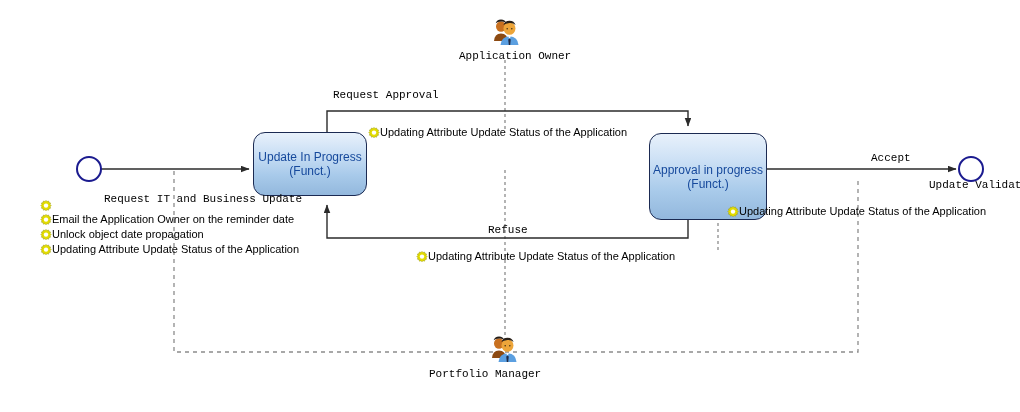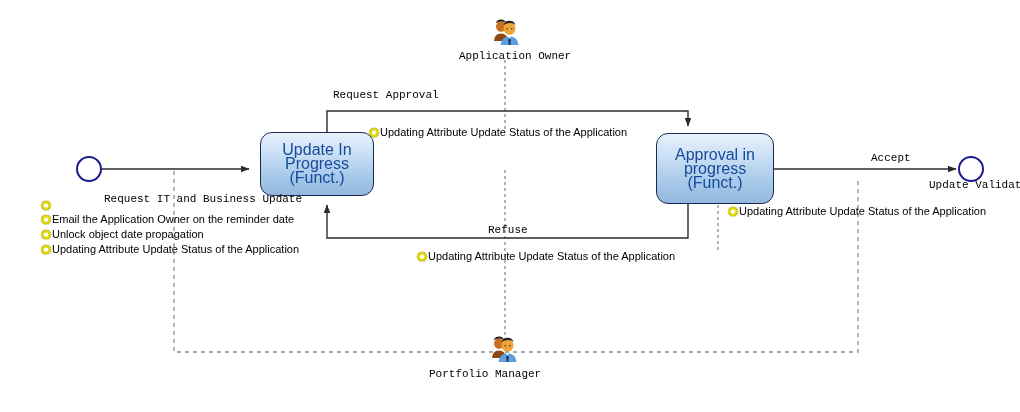--- a/index.html
+++ b/index.html
@@ -36,25 +36,24 @@
     position: absolute;
     border: 1.4px solid #1b2a52;
     border-radius: 12px;
     background: linear-gradient(to bottom, #e8f1fb 0%, #cfe2f6 28%, #a8caea 68%, #93b8dd 100%);
     box-sizing: border-box;
     display: flex;
     align-items: center;
     justify-content: center;
     flex-direction: column;
     color: #16499c;
-    font-size: 16px;
+    font-size: 12px;
     font-family: "Liberation Sans", sans-serif;
     line-height: 14px;
     text-align: center;
-    margin-left: 7px;
   }
   .node-box span { display: block; }
   .circle-node {
     position: absolute;
     border: 2.2px solid #1b1b8f;
     border-radius: 50%;
     background: #ffffff;
     box-sizing: border-box;
   }
   .actor {
@@ -109,21 +108,21 @@
     <path d="M688,202 L688,238 L327,238 L327,205" fill="none" stroke="#2b2b2b" stroke-width="1.4" marker-end="url(#arrowhead)"></path>
   </svg>
 
   <div class="circle-node" style="left:76px; top:156px; width:26px; height:26px;"></div>
 
   <div class="node-box" style="left:253px; top:132px; width:114px; height:64px;">
     <span>Update In Progress</span>
     <span>(Funct.)</span>
   </div>
 
-  <div class="node-box" style="left:649px; top:133px; width:118px; height:71px;">
+  <div class="node-box" style="left:649px; top:133px; width:118px; height:87px;">
     <span>Approval in progress</span>
     <span>(Funct.)</span>
   </div>
 
   <div class="circle-node" style="left:958px; top:156px; width:26px; height:26px;"></div>
   <div class="lbl" style="left:929px; top:179px;">Update Validated</div>
 
   <div class="actor" style="left:491px; top:18px;">
     <svg viewBox="0 0 30 28" width="30" height="28" xmlns="http://www.w3.org/2000/svg">
 

